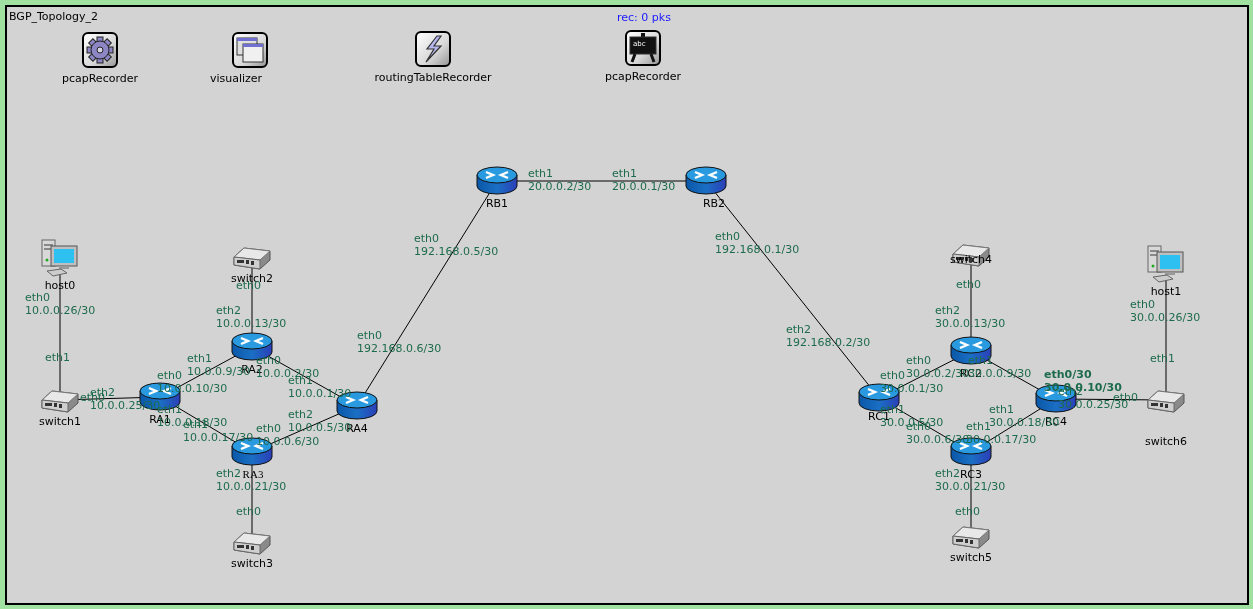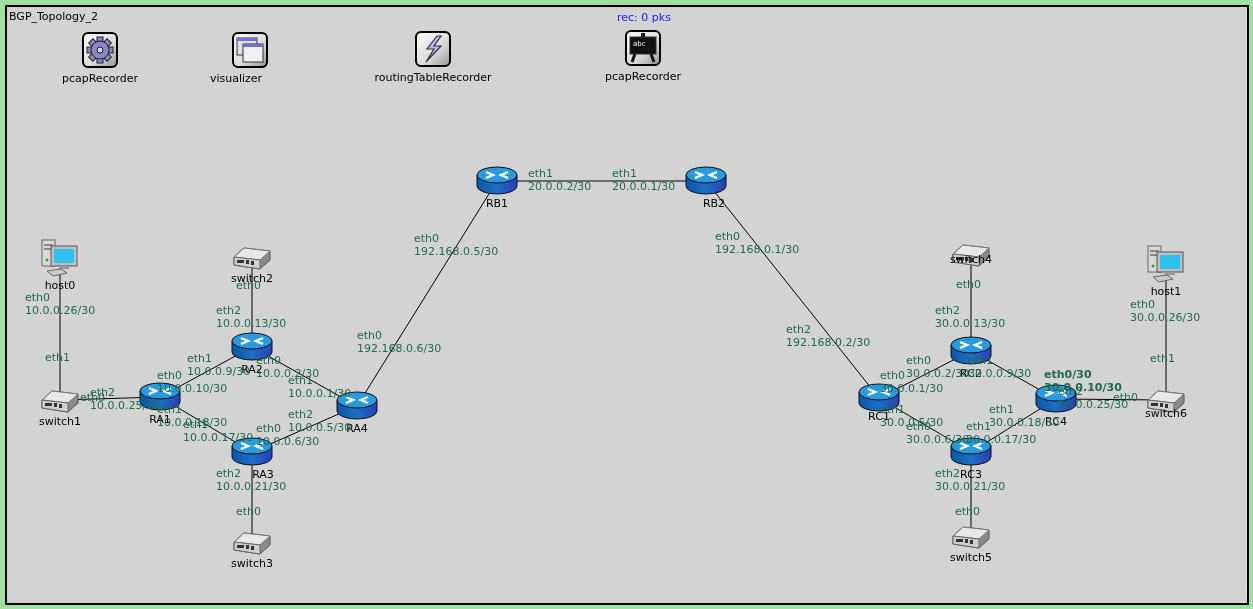--- a/index.html
+++ b/index.html
@@ -171,21 +171,21 @@
           </svg></span></div>
       <div class="node-label" style="left: 964px; top: 544px;">switch5</div>
       <div class="node" style="left: 1139px; top: 379px; width: 40px; height: 28px;"><span><svg width="40" height="28" viewBox="0 0 40 28">
             <path d="M2 14 L12 5 L38 8 L38 17 L28 26 L2 22 Z" fill="#8a8a8a" stroke="#555"></path>
             <path d="M2 14 L12 5 L38 8 L28 17 Z" fill="#e8e8e8" stroke="#777"></path>
             <path d="M2 14 L28 17 L28 26 L2 22 Z" fill="#cfcfcf" stroke="#666"></path>
             <rect x="5" y="17" width="7" height="3" fill="#333"></rect>
             <rect x="14" y="17" width="3" height="4" fill="#333"></rect>
             <rect x="19" y="18" width="3" height="4" fill="#333"></rect>
           </svg></span></div>
-      <div class="node-label" style="left: 1159px; top: 400px;">switch6</div>
+      <div class="node-label" style="left: 1159px; top: 428px;">switch6</div>
       <div class="node" style="left: 132px; top: 375px; width: 42px; height: 30px;"><span><svg width="42" height="30" viewBox="0 0 42 30">
             <defs>
               <linearGradient id="rg" x1="0" x2="1">
                 <stop offset="0" stop-color="#0a57a8"></stop>
                 <stop offset="0.5" stop-color="#1a6fc4"></stop>
                 <stop offset="1" stop-color="#2b3fb8"></stop>
               </linearGradient>
             </defs>
             <path d="M1 9 L1 20 A20 8 0 0 0 41 20 L41 9 Z" fill="url(#rg)" stroke="#111"></path>
             <ellipse cx="21" cy="9" rx="20" ry="8" fill="#2a9ae0" stroke="#111"></ellipse>
@@ -210,21 +210,21 @@
               <linearGradient id="rg" x1="0" x2="1">
                 <stop offset="0" stop-color="#0a57a8"></stop>
                 <stop offset="0.5" stop-color="#1a6fc4"></stop>
                 <stop offset="1" stop-color="#2b3fb8"></stop>
               </linearGradient>
             </defs>
             <path d="M1 9 L1 20 A20 8 0 0 0 41 20 L41 9 Z" fill="url(#rg)" stroke="#111"></path>
             <ellipse cx="21" cy="9" rx="20" ry="8" fill="#2a9ae0" stroke="#111"></ellipse>
             <path d="M10 6 L17 9 L10 12 M32 6 L25 9 L32 12" stroke="#fff" stroke-width="2.4" fill="none"></path>
           </svg></span></div>
-      <div class="node-label" style="left: 256px; top: 461px;">RA3</div>
+      <div class="node-label" style="left: 246px; top: 461px; font-family: Liberation Serif, serif;">RA3</div>
       <div class="node" style="left: 329px; top: 384px; width: 42px; height: 30px;"><span><svg width="42" height="30" viewBox="0 0 42 30">
             <defs>
               <linearGradient id="rg" x1="0" x2="1">
                 <stop offset="0" stop-color="#0a57a8"></stop>
                 <stop offset="0.5" stop-color="#1a6fc4"></stop>
                 <stop offset="1" stop-color="#2b3fb8"></stop>
               </linearGradient>
             </defs>
             <path d="M1 9 L1 20 A20 8 0 0 0 41 20 L41 9 Z" fill="url(#rg)" stroke="#111"></path>
             <ellipse cx="21" cy="9" rx="20" ry="8" fill="#2a9ae0" stroke="#111"></ellipse>

